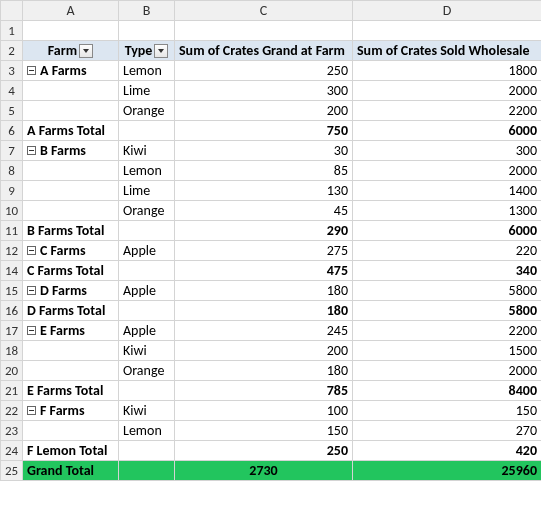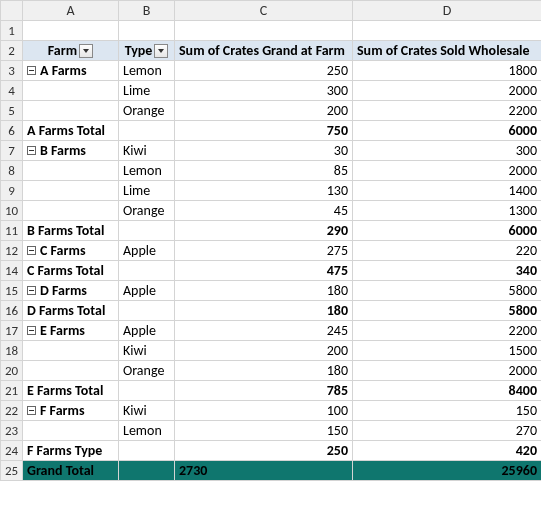--- a/index.html
+++ b/index.html
@@ -46,21 +46,21 @@
     background: #dce6f1;
     font-weight: bold;
   }
   .pivot-hdr .cell-inner { justify-content: center; }
   .pivot-hdr.right .cell-inner { justify-content: flex-start; }
   .body-cell .cell-inner { justify-content: flex-start; }
   .body-cell.num .cell-inner { justify-content: flex-end; }
   .subtotal { font-weight: bold; border-top: 1px solid #4f81bd; }
   .subtotal .cell-inner { }
   .grand {
-    background: #0f766e;
+    background: #22c55e;
     font-weight: bold;
     border-top: 1px solid #4f81bd;
   }
   .group-row td { border-top: 1px solid #4f81bd; }
   .collapse-box {
     display: inline-block;
     width: 9px; height: 9px;
     border: 1px solid #666;
     margin-right: 4px;
     position: relative;
@@ -673,21 +673,21 @@
         </td>
       </tr>
       <tr class="group-row">
         <td class="rowhdr">
           <div class="cell-inner">
             <span>24</span>
           </div>
         </td>
         <td class="body-cell subtotal">
           <div class="cell-inner">
-            <span>F Farms Type</span>
+            <span>F Lemon Total</span>
           </div>
         </td>
         <td class="body-cell subtotal">
           <div class="cell-inner"></div>
         </td>
         <td class="body-cell num subtotal">
           <div class="cell-inner">
             <span>250</span>
           </div>
         </td>
@@ -705,21 +705,21 @@
         </td>
         <td class="grand">
           <div class="cell-inner">
             <span>Grand Total</span>
           </div>
         </td>
         <td class="grand">
           <div class="cell-inner"></div>
         </td>
         <td class="grand num">
-          <div class="cell-inner" style="justify-content: flex-start;">
+          <div class="cell-inner" style="justify-content: center;">
             <span>2730</span>
           </div>
         </td>
         <td class="grand num">
           <div class="cell-inner" style="justify-content: flex-end;">
             <span>25960</span>
           </div>
         </td>
       </tr>
     </tbody>

